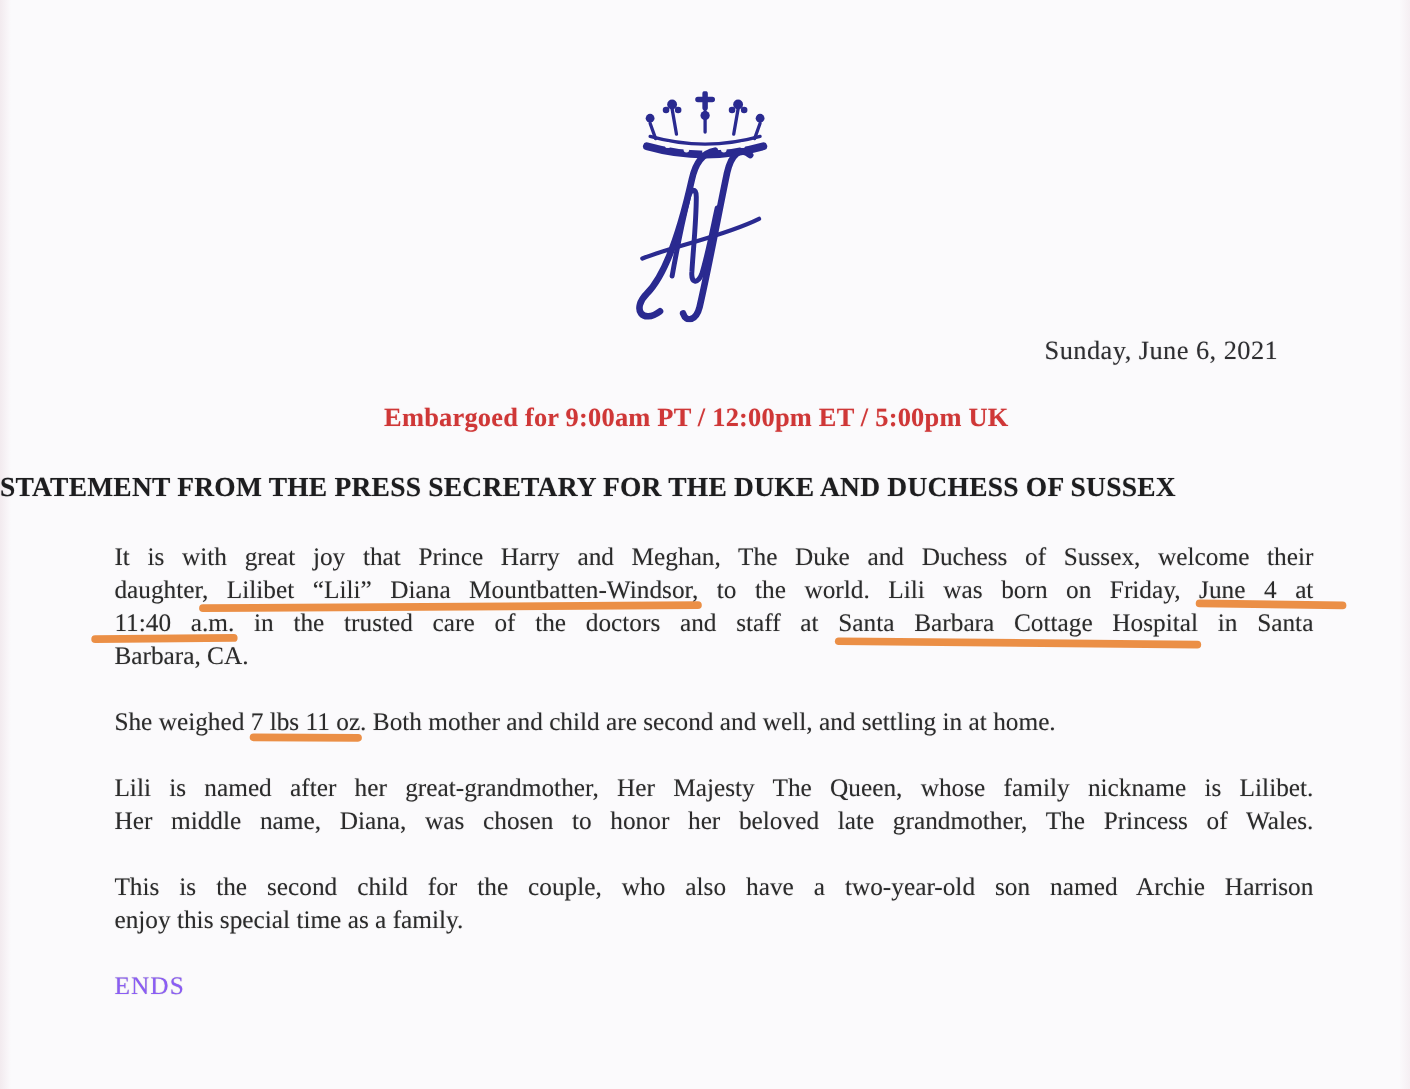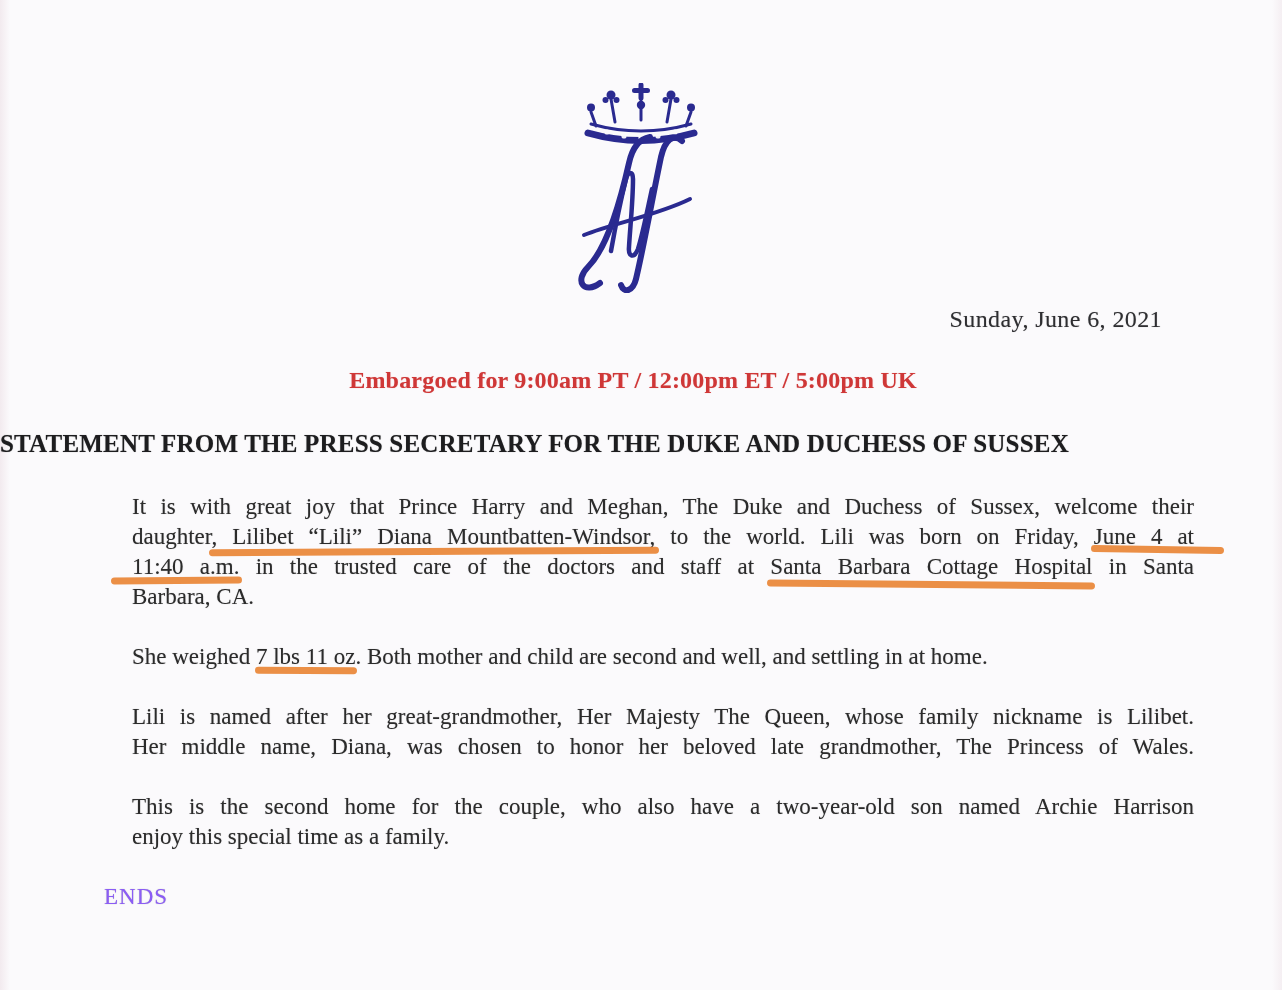--- a/index.html
+++ b/index.html
@@ -63,21 +63,21 @@
 
   .body-col{
     position:absolute;
     left:104px;top:492px;
     width:1090px;
     font-size:23px;
     line-height:30px;
     color:var(--ink);
     text-shadow:0 0 1px rgba(50,50,50,.35);
   }
-  .para{margin-bottom:30px;margin-left:28px;}
+  .para{margin-bottom:30px;}
   .line{text-align:justify;text-align-last:justify;}
   .line.last{text-align:left;text-align-last:left;}
 
   
   .hl{position:relative;white-space:nowrap;}
   .hl::after{
     content:"";
     position:absolute;
     left:-3px;right:-3px;bottom:-6px;height:7px;
     background:var(--annotation-orange);
@@ -183,21 +183,21 @@
       <div class="line">
         <span>Lili is named after her great-grandmother, Her Majesty The Queen, whose family nickname is Lilibet.</span>
       </div>
       <div class="line">
         <span>Her middle name, Diana, was chosen to honor her beloved late grandmother, The Princess of Wales.</span>
       </div>
     </div>
 
     <div class="para">
       <div class="line">
-        <span>This is the second home for the couple, who also have a two-year-old son named Archie Harrison</span>
+        <span>This is the second child for the couple, who also have a two-year-old son named Archie Harrison</span>
       </div>
       <div class="line last">
         <span>enjoy this special time as a family.</span>
       </div>
     </div>
 
     <div class="ends">ENDS</div>
   </div>
 
 </div>

